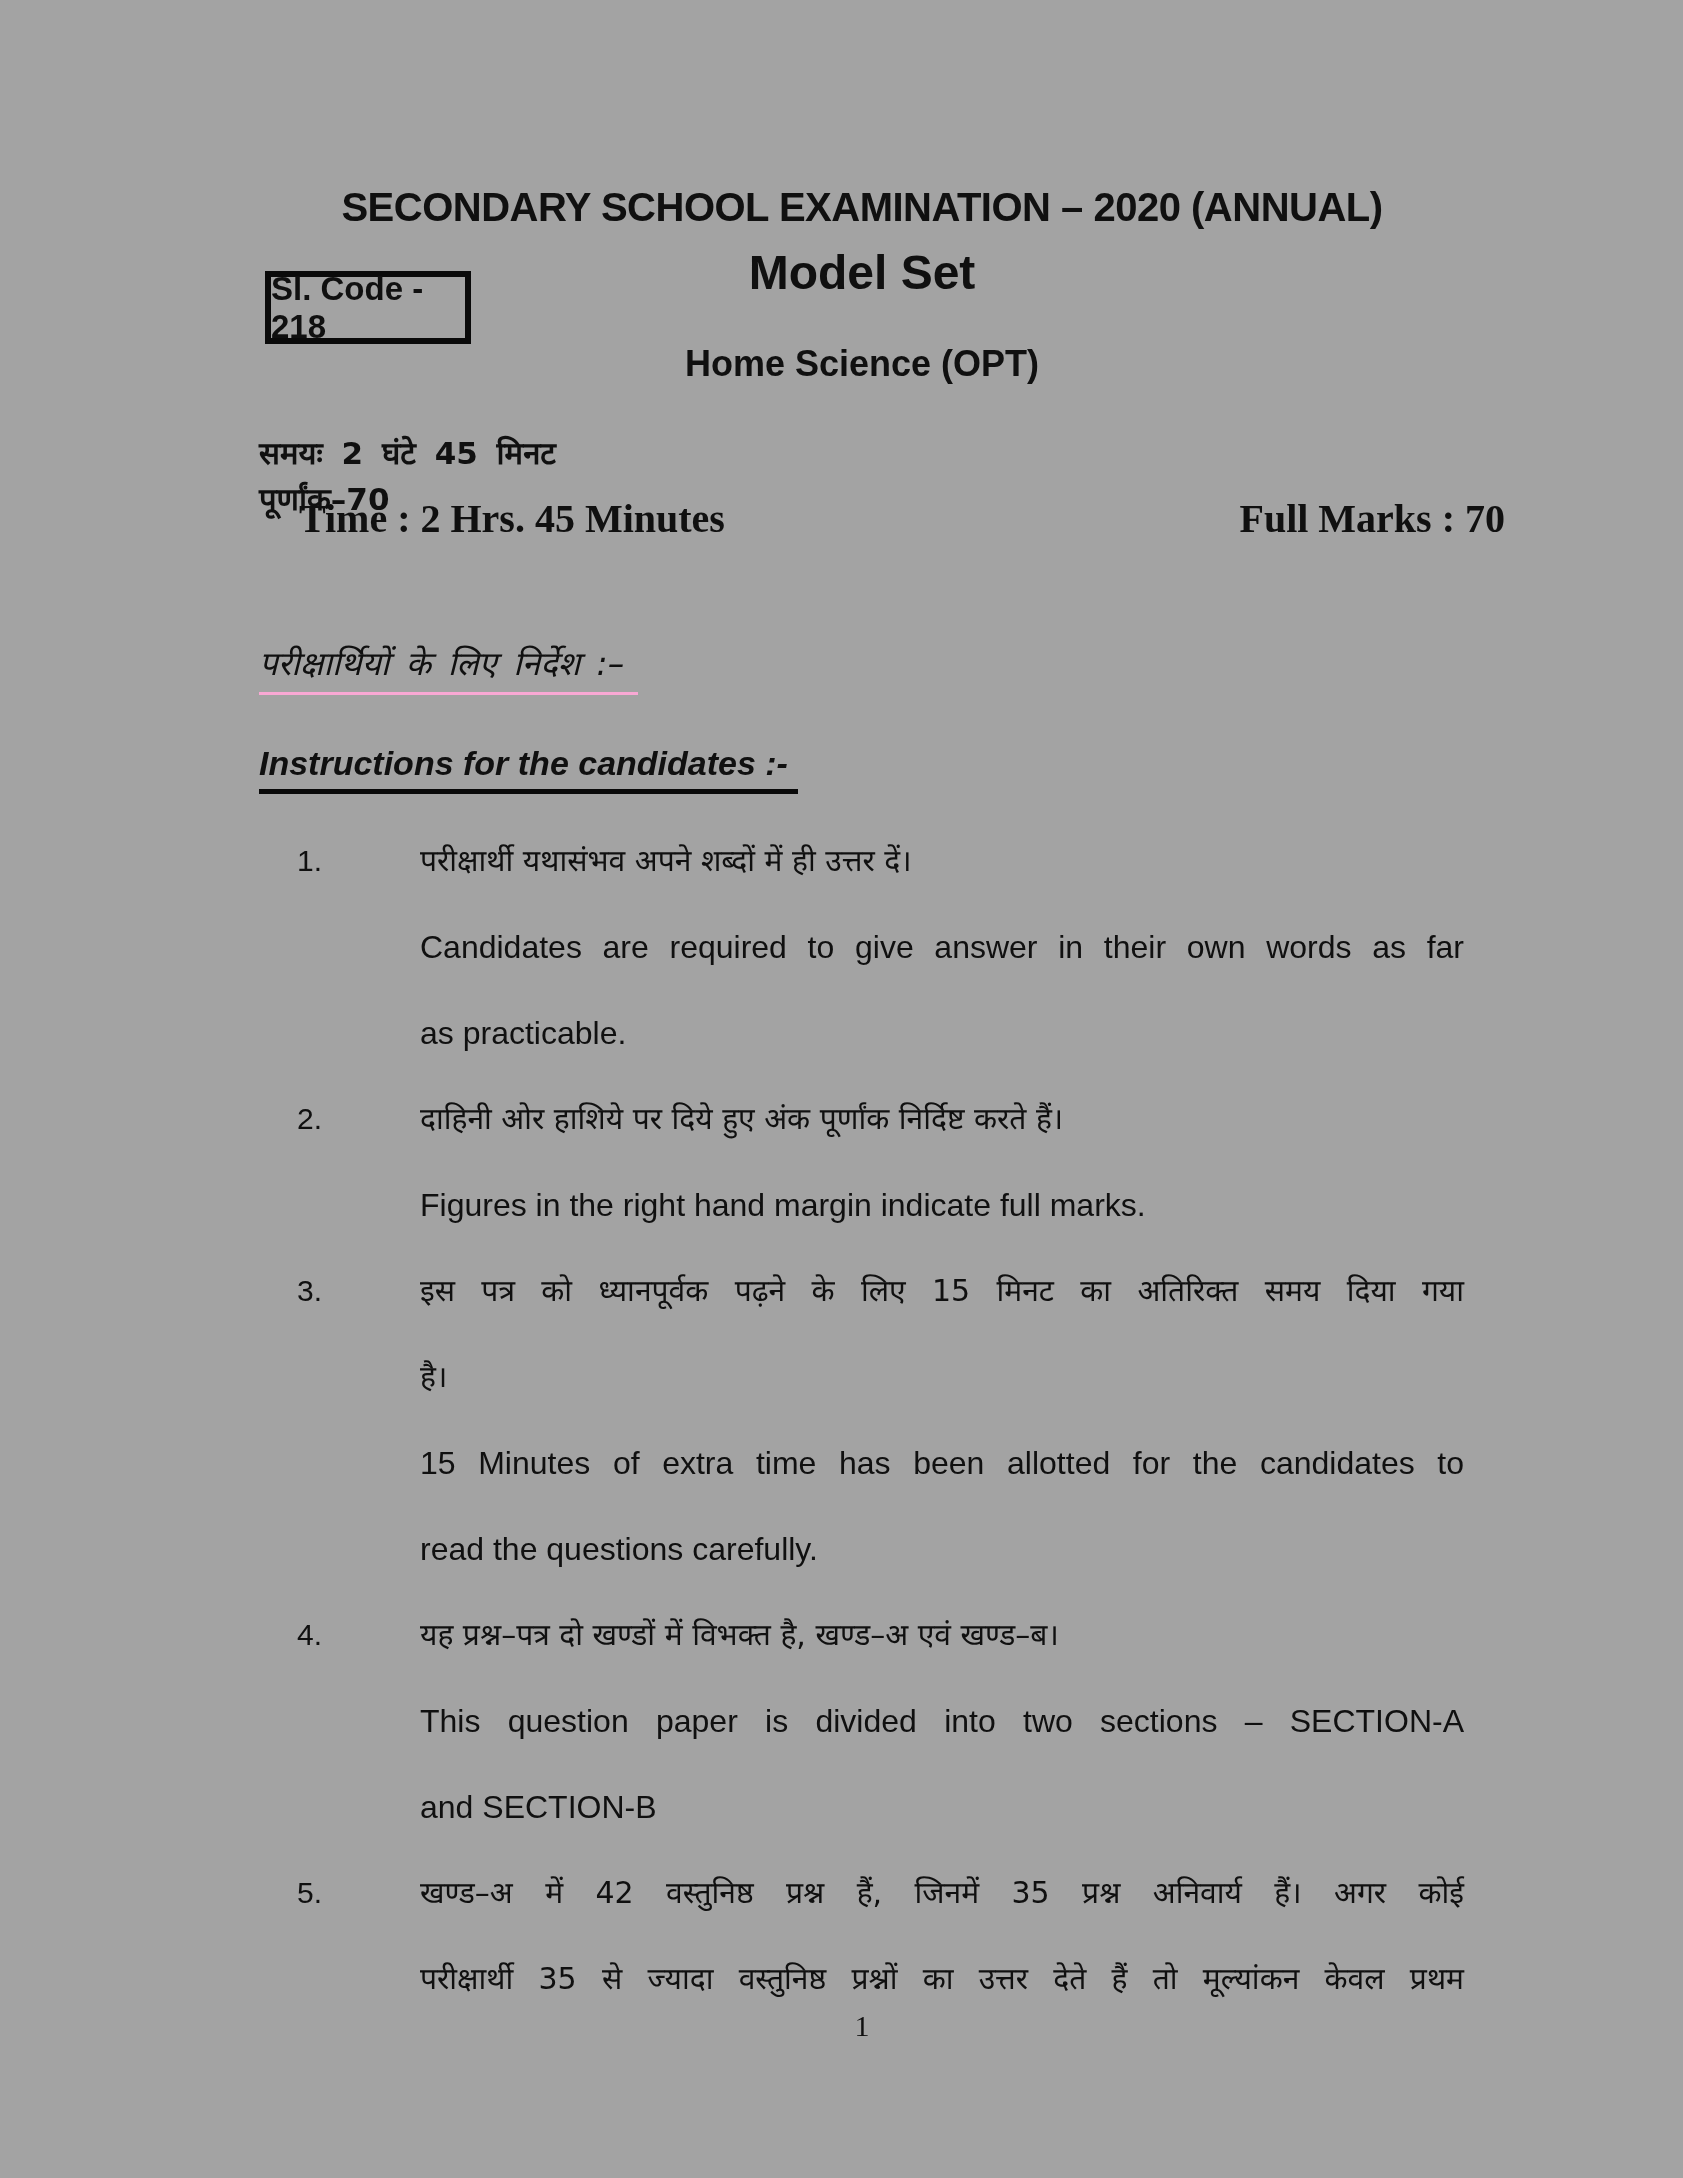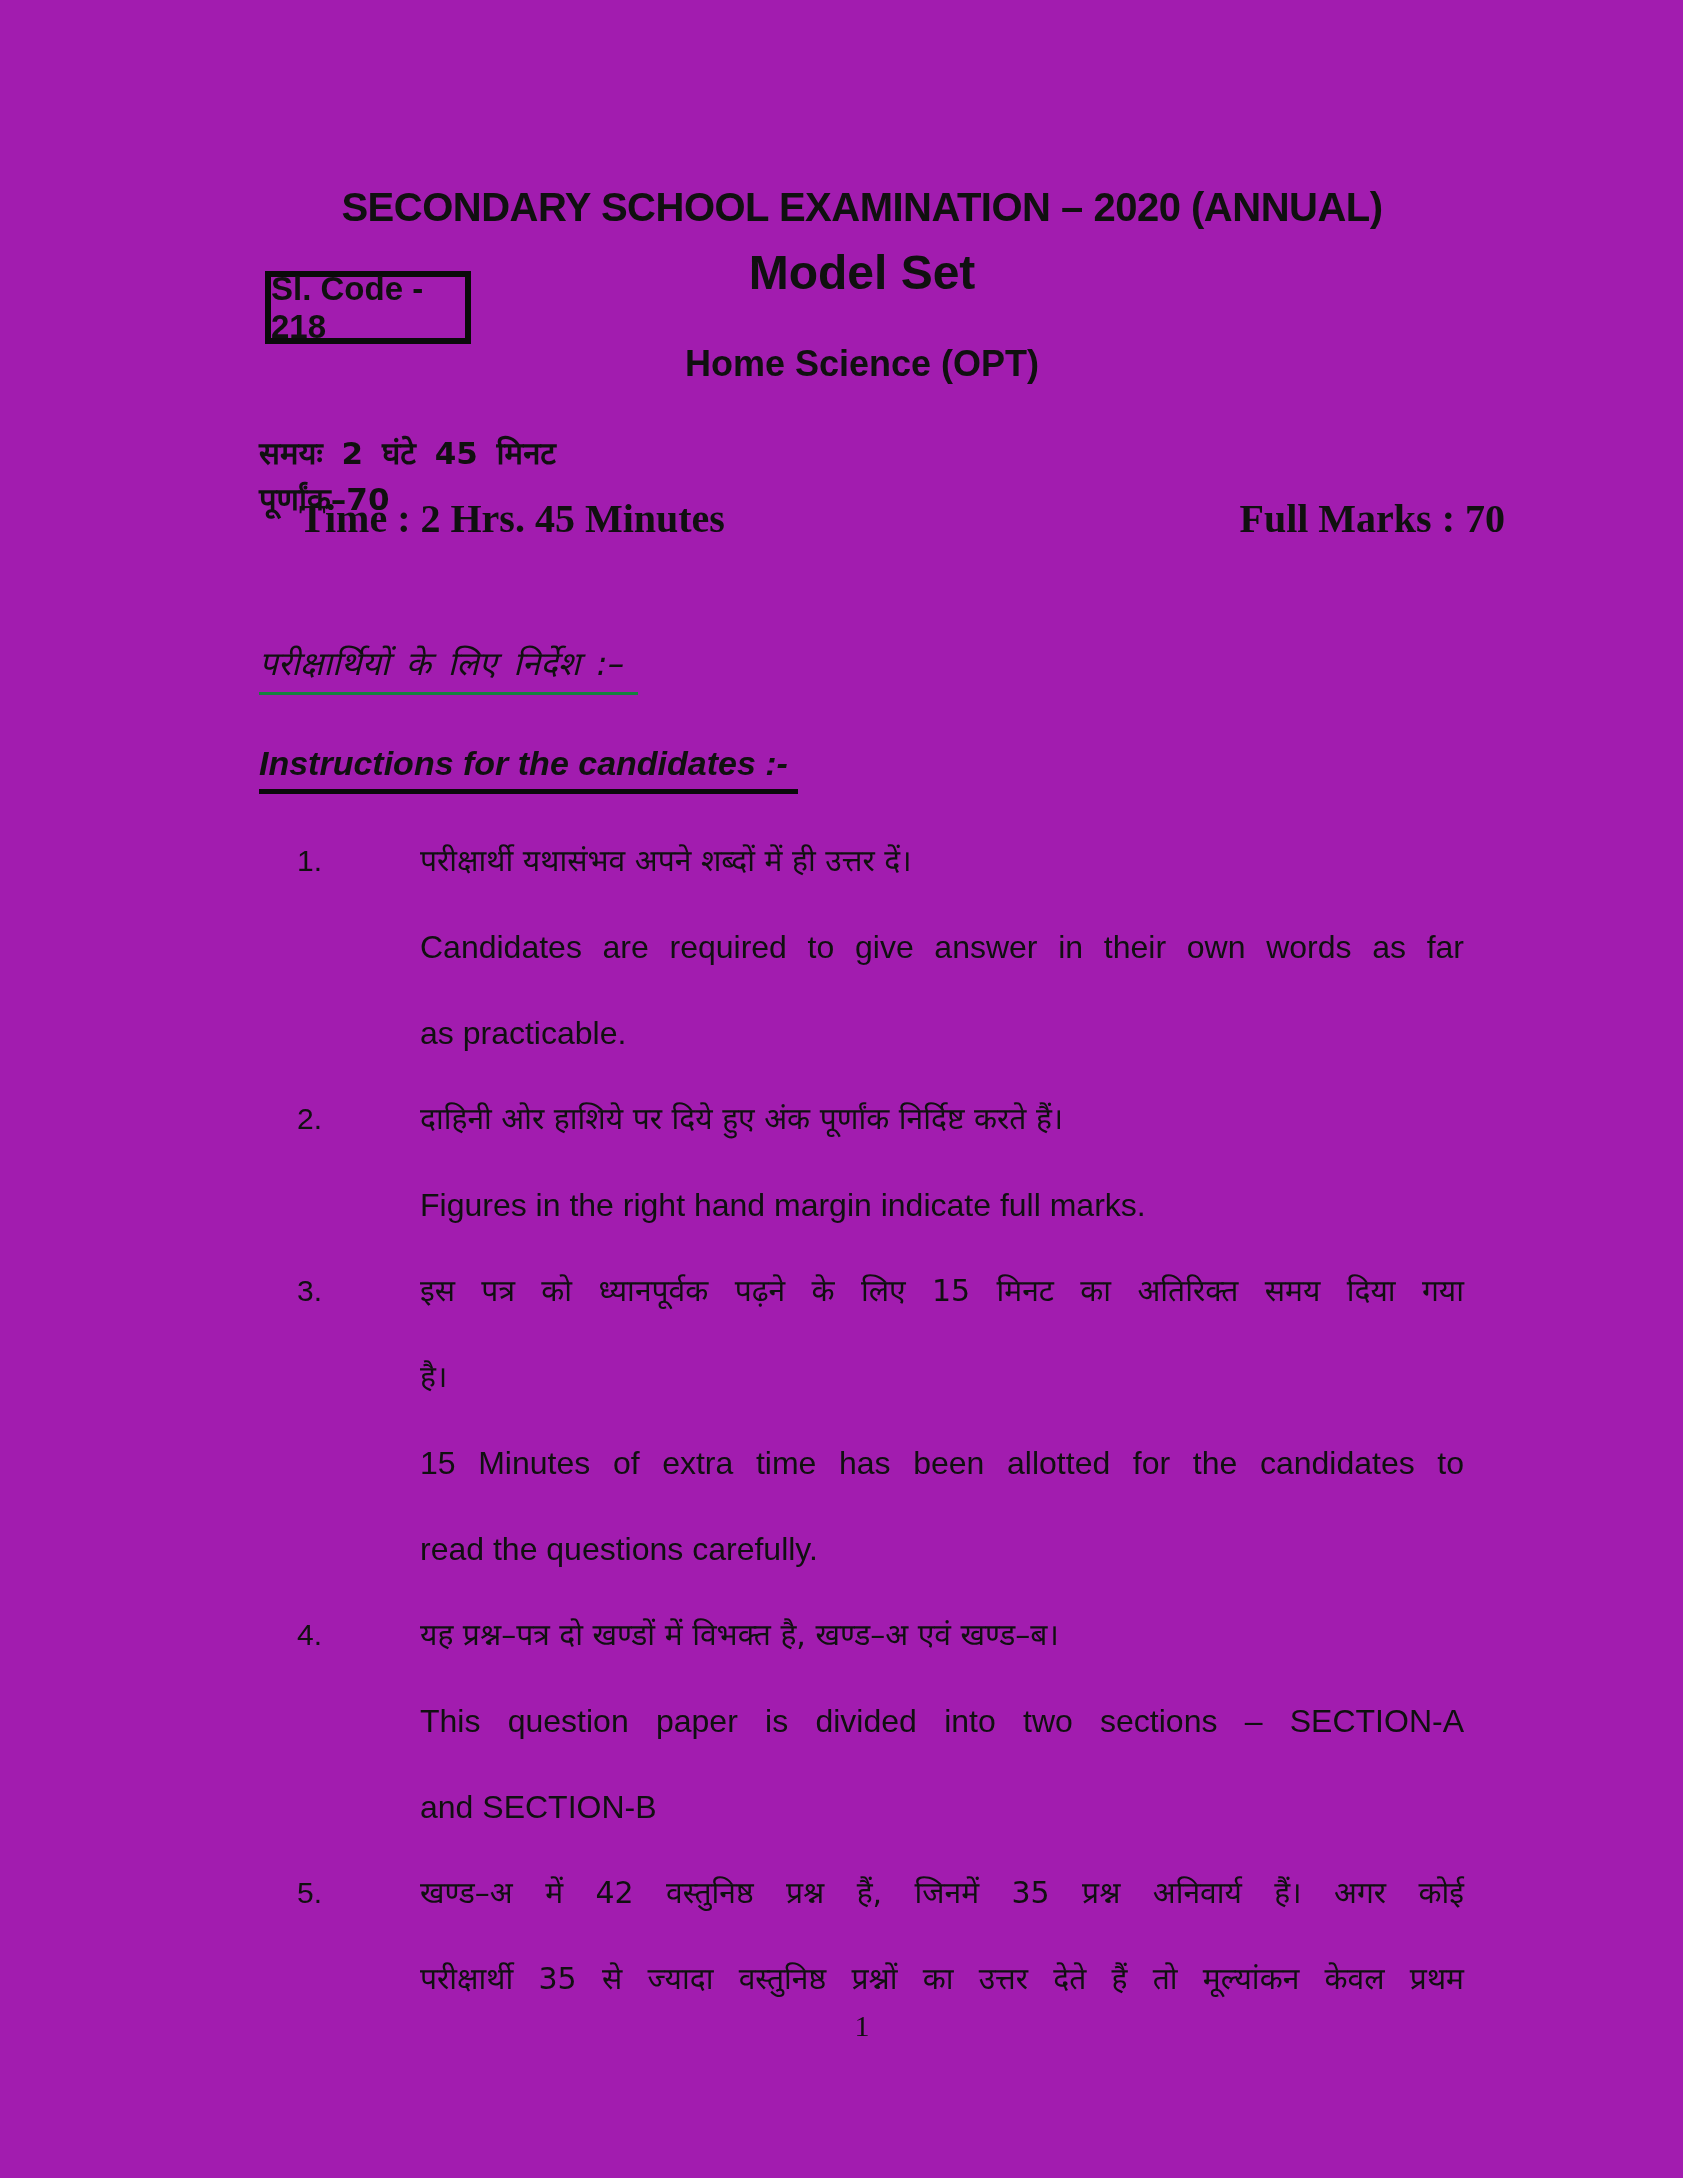--- a/index.html
+++ b/index.html
@@ -1,21 +1,21 @@
 <!DOCTYPE html>
 <html><head>
 <meta charset="utf-8">
 <style>
   html,body { margin:0; padding:0; background:#e8e8e8; }
   .page {
     position: relative;
     width: 1683px;
     height: 2178px;
     margin: 0 auto;
-    background: #a21caf;
+    background: #a3a3a3;
     color: #101010;
     overflow: hidden;
     font-family: "Liberation Sans", sans-serif;
   }
   
   .abs { position: absolute; }
   .content-center { left:259px; width:1206px; text-align:center; }
 
   .title {
     top:184px;
@@ -52,21 +52,21 @@
   }
   .meta-row.hi { top:430px; font-family:"DejaVu Sans", sans-serif; font-weight:bold; font-size:31px; line-height:46px;flex-direction:column; }
   .meta-row.hi .left { word-spacing:8px; }
   .meta-row.en { top:496px; font-family:Liberation Serif, serif; font-weight:bold; font-size:40px; line-height:46px;margin-left:40px; }
 
   .head-hi {
     left:259px; top:642px;
     font-family:"DejaVu Sans", sans-serif;
     font-style:italic;
     font-size:33px; line-height:44px;
-    border-bottom:3px solid #15803d;
+    border-bottom:3px solid #f9a8d4;
     padding:0 14px 6px 0;
     display:inline-block;
     word-spacing:6px;
   }
   .head-en {
     left:259px; top:743px;
     font-family:"Liberation Sans", sans-serif;
     font-weight:bold; font-style:italic;
     font-size:34px; line-height:40px;
     border-bottom:5px solid #0a0a0a;

